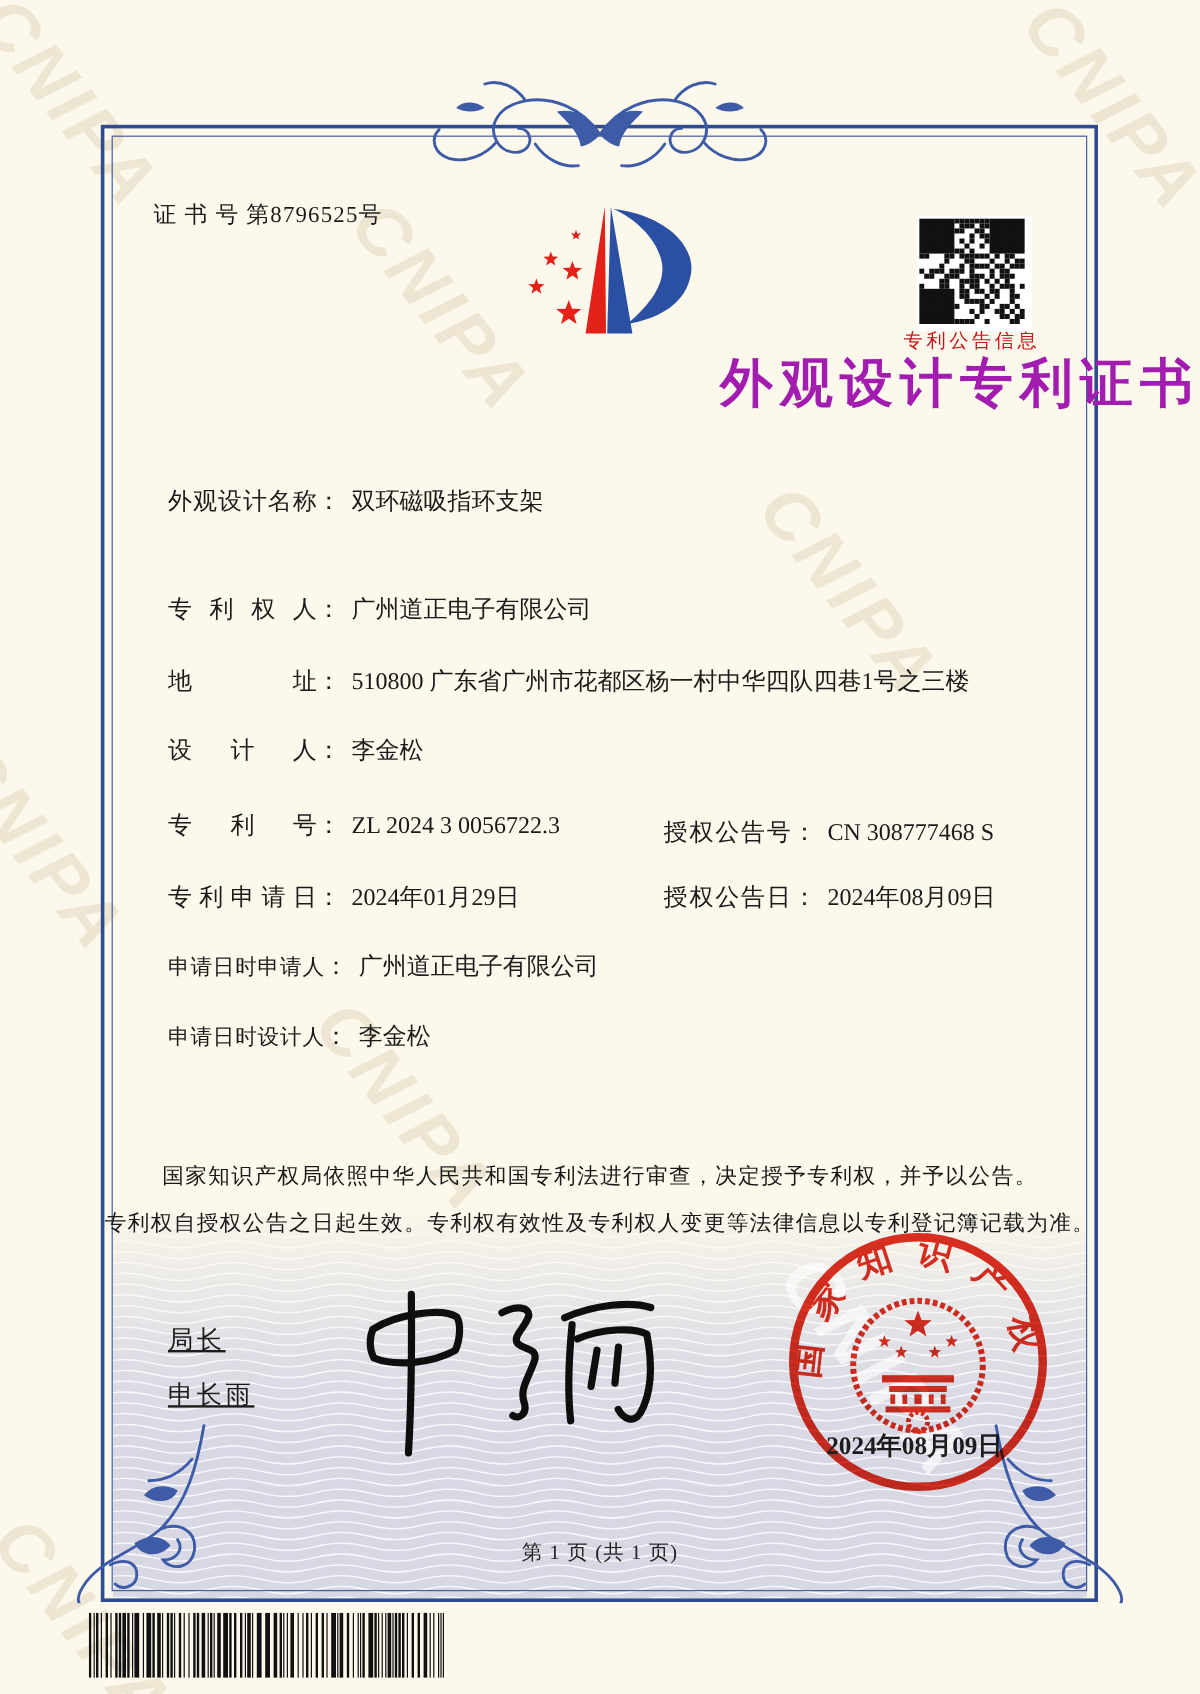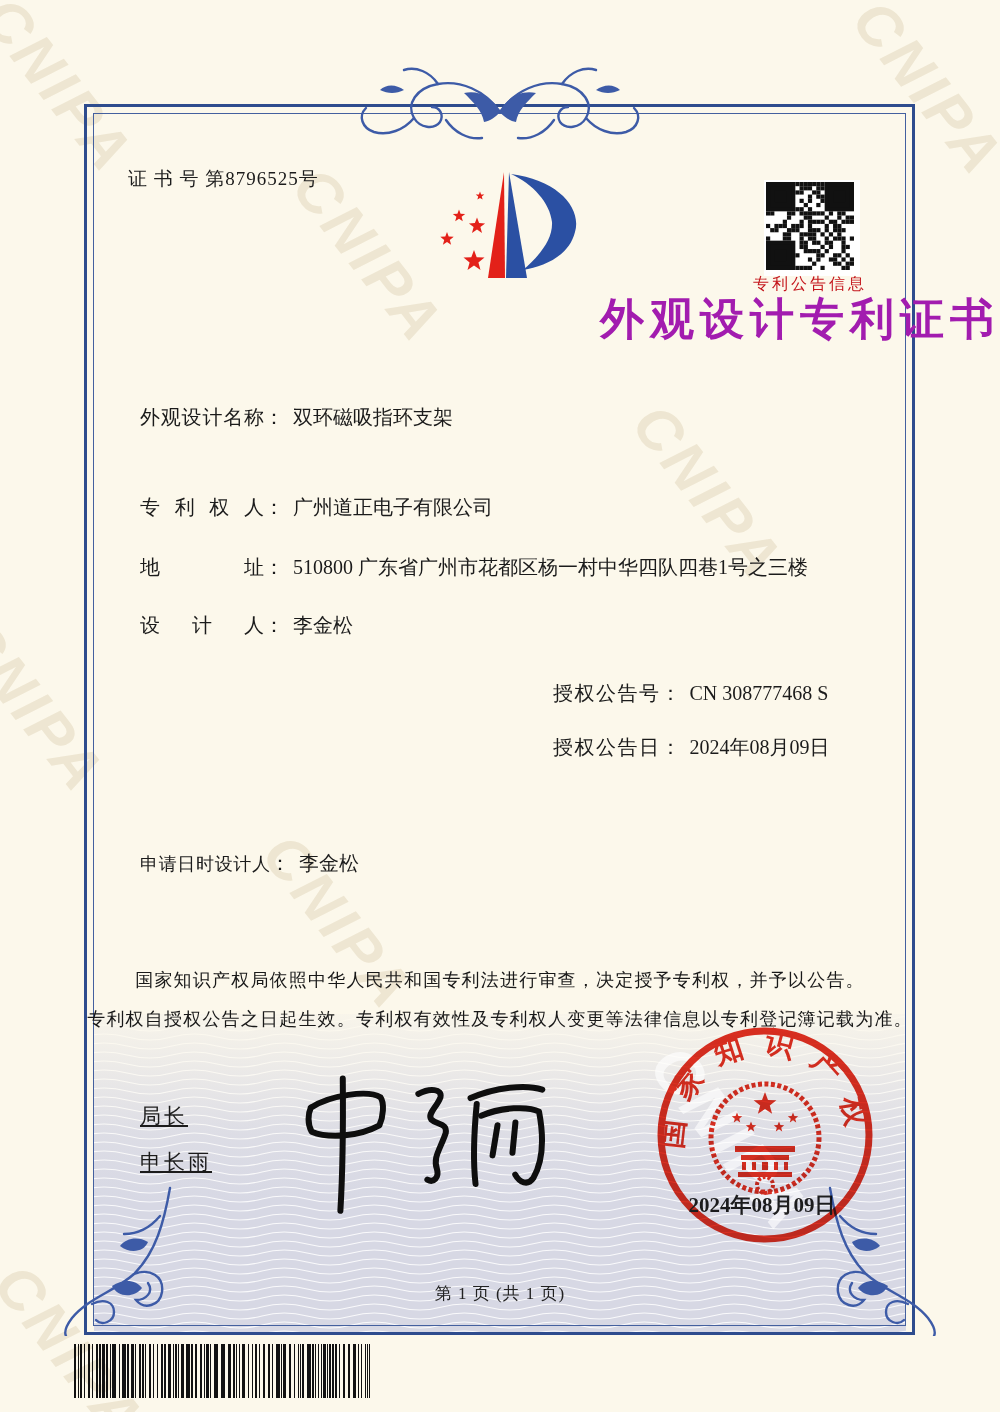--- a/index.html
+++ b/index.html
@@ -338,25 +338,34 @@
   </div>
   <div class="frow" style="left:140px;top:494px">
     <span class="flabel">专利权人</span><span class="fcolon">：</span><span>广州道正电子有限公司</span>
   </div>
   <div class="frow" style="left:140px;top:554px">
     <span class="flabel">地址</span><span class="fcolon">：</span><span>510800 广东省广州市花都区杨一村中华四队四巷1号之三楼</span>
   </div>
   <div class="frow" style="left:140px;top:612px">
     <span class="flabel">设计人</span><span class="fcolon">：</span><span>李金松</span>
   </div>
+  <div class="frow" style="left:140px;top:674px">
+    <span class="flabel">专利号</span><span class="fcolon">：</span><span>ZL 2024 3 0056722.3</span>
+  </div>
   <div class="frow" style="left:553px;top:680px">
     <span class="flabel2">授权公告号</span><span class="fcolon">：</span><span>CN 308777468 S</span>
   </div>
+  <div class="frow" style="left:140px;top:734px">
+    <span class="flabel">专利申请日</span><span class="fcolon">：</span><span>2024年01月29日</span>
+  </div>
   <div class="frow" style="left:553px;top:734px">
     <span class="flabel2">授权公告日</span><span class="fcolon">：</span><span>2024年08月09日</span>
+  </div>
+  <div class="frow compact" style="left:140px;top:792px">
+    <span class="flabel">申请日时申请人</span><span class="fcolon">：</span><span>广州道正电子有限公司</span>
   </div>
   <div class="frow compact" style="left:140px;top:850px">
     <span class="flabel">申请日时设计人</span><span class="fcolon">：</span><span>李金松</span>
   </div>
 
   <div class="stmt" style="top:956px">国家知识产权局依照中华人民共和国专利法进行审查，决定授予专利权，并予以公告。</div>
   <div class="stmt" style="top:995px">专利权自授权公告之日起生效。专利权有效性及专利权人变更等法律信息以专利登记簿记载为准。</div>
 
   <div class="signer" style="top:1102px">局长</div>
   <div class="signer" style="top:1148px">申长雨</div>

